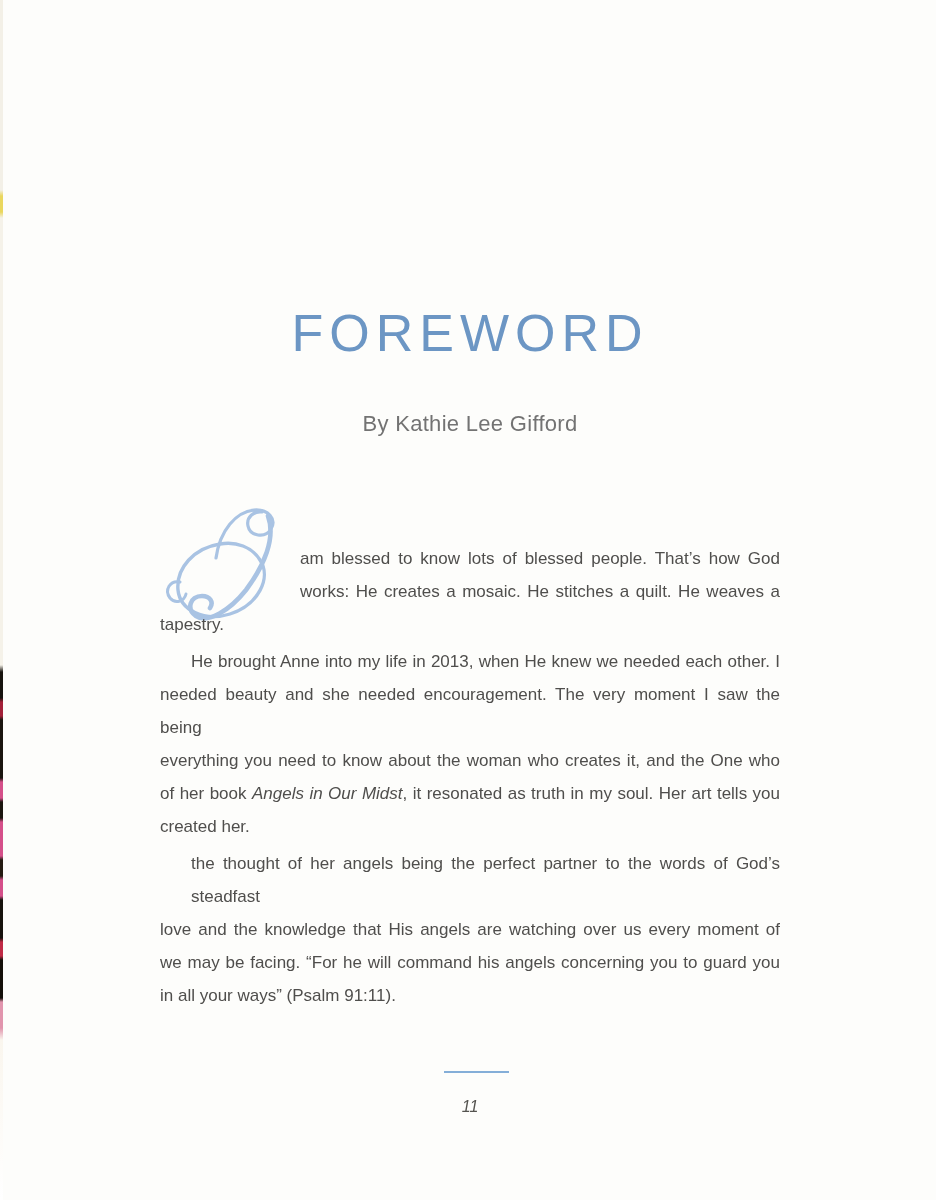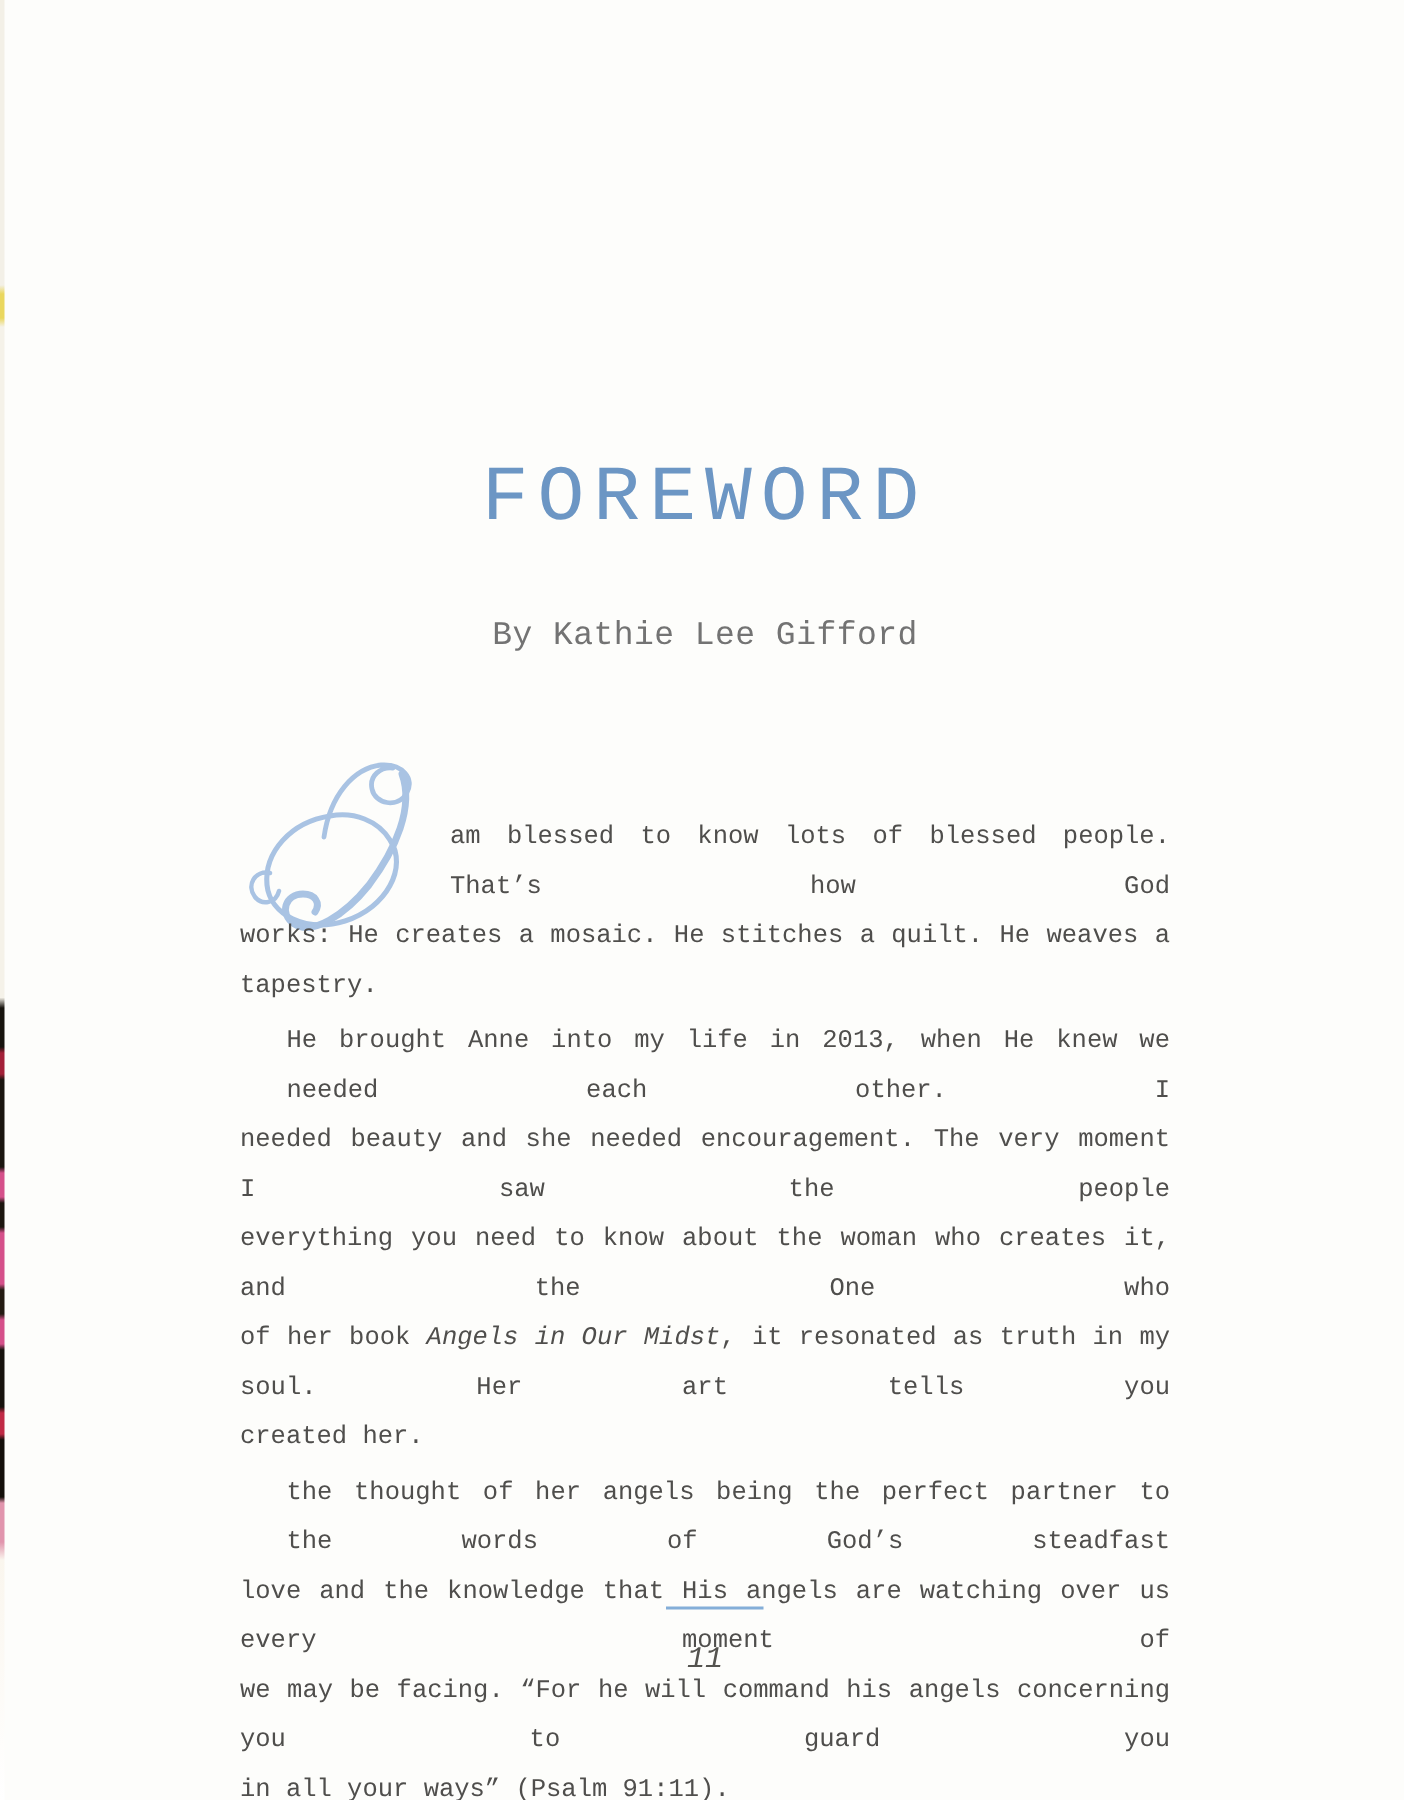--- a/index.html
+++ b/index.html
@@ -2,21 +2,21 @@
 <html style="--title-blue: #6c96c4; --drop-cap-blue: #a9c3e3; --body-text: #4f4e4c; --divider-blue: #84aed8;"><head>
 <meta charset="utf-8">
 <style>
   html, body { margin: 0; padding: 0; background: #ffffff; }
   .page {
     position: relative;
     width: 936px;
     height: 1200px;
     background: #fdfdfb;
     overflow: hidden;
-    font-family: Liberation Mono, monospace;
+    font-family: Liberation Sans, sans-serif;
   }
 
   
   .edge-strip {
     position: absolute;
     left: 0; top: 0;
     width: 3px; height: 1200px;
     background: linear-gradient(to bottom,
       #f3f0e7 0px, #f3f0e7 190px,
       #ead75e 196px, #ead75e 212px,
@@ -109,21 +109,21 @@
     background: var(--divider-blue, #84aed8);
   }
 
   .page-number {
     position: absolute;
     top: 1094px;
     left: 156px;
     width: 628px;
     text-align: center;
     font-style: italic;
-    font-size: 20px;
+    font-size: 16px;
     line-height: 26px;
     color: #54534f;
   }
 </style>
 </head>
 <body>
 
 <div class="page">
 
   <div class="edge-strip"></div>
@@ -144,21 +144,21 @@
           <path stroke-width="3" d="M16,80 C6,78 0,88 6,96 C11,102 20,100 22,92"></path>
         </svg>
       </div>
     <div class="line">am blessed to know lots of blessed people. That’s how God</div>
         <div class="line">works: He creates a mosaic. He stitches a quilt. He weaves a</div>
         <div class="line">tapestry.</div>
       </div>
 
     <div class="para indent-first">
         <div class="line">He brought Anne into my life in 2013, when He knew we needed each other. I</div>
-        <div class="line">needed beauty and she needed encouragement. The very moment I saw the people</div>
+        <div class="line">needed beauty and she needed encouragement. The very moment I saw the being</div>
         <div class="line">everything you need to know about the woman who creates it, and the One who</div>
         <div class="line"><span>of her book </span><em>Angels in Our Midst</em><span>, it resonated as truth in my soul. Her art tells you</span></div>
         <div class="line">created her.</div>
       </div>
 
     <div class="para indent-first">
         <div class="line">the thought of her angels being the perfect partner to the words of God’s steadfast</div>
         <div class="line">love and the knowledge that His angels are watching over us every moment of</div>
         <div class="line">we may be facing. “For he will command his angels concerning you to guard you</div>
         <div class="line">in all your ways” (Psalm 91:11).</div>

